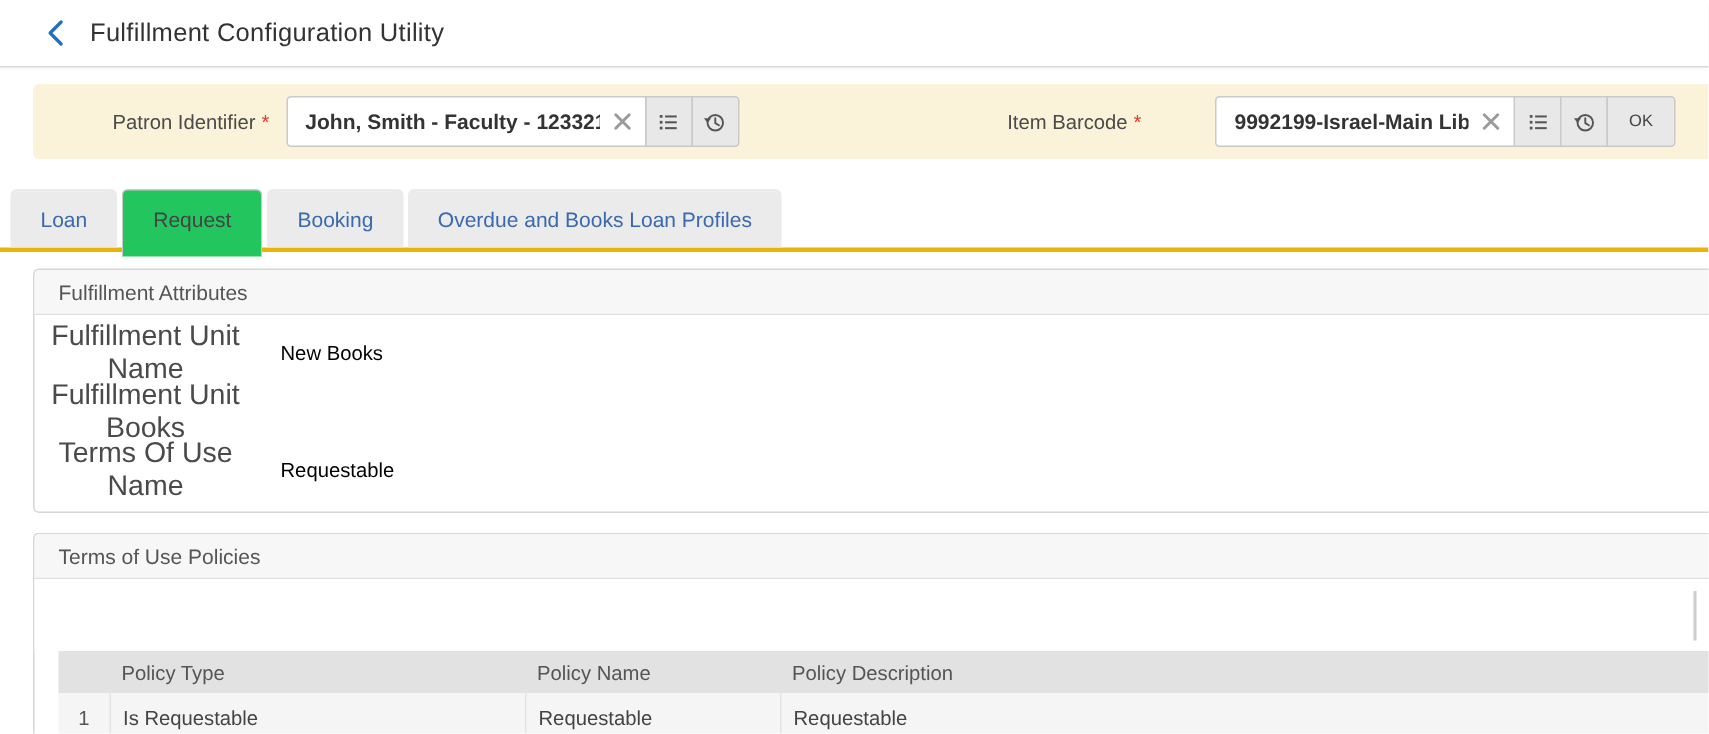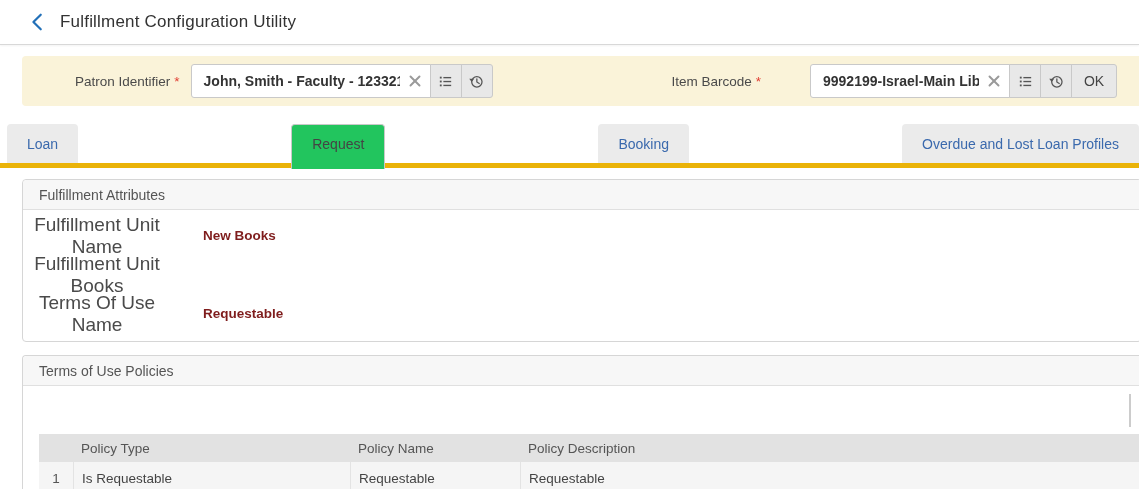--- a/index.html
+++ b/index.html
@@ -53,29 +53,28 @@
   }
   .patron-width { width: 208px; }
   .item-width { width: 168px; }
   .clear-btn { width: 30px; height: 100%; display: flex; align-items: center; justify-content: center; cursor: pointer; }
   .seg {
     width: 32px; display: flex; align-items: center; justify-content: center;
     background: #e8e8e8; border: 1px solid #c9c9c9; margin-left: -1px;
     cursor: pointer; padding: 0; font-family: inherit;
   }
   .seg:last-child { border-radius: 0 3px 3px 0; }
-  .seg-ok { width: 46px; font-size: 14px; color: #444; }
+  .seg-ok { width: 46px; font-size: 11px; color: #444; }
 
   
   .tabs {
     margin-top: 22px; height: 40px;
     display: flex; align-items: flex-end; gap: 3px;
     padding-left: 7px;
-    border-bottom: 5px solid #eab308;
-    justify-content: space-between;
+    border-bottom: 3px solid #eab308;
   }
   .tab {
     height: 39px; display: flex; align-items: center;
     padding: 0 20px;
     background: #ebebeb; border-radius: 4px 4px 0 0;
     color: #3a69ad; font-size: 14px; cursor: pointer; white-space: nowrap;
   }
   .tab.active {
     background: #22c55e; color: #444;
     border: 1px solid #c9c9c9; border-bottom: none;
@@ -94,22 +93,22 @@
   .panel-header {
     height: 30px; background: #f7f7f7; border-bottom: 1px solid #e0e0e0;
     display: flex; align-items: center; padding-left: 16px;
     font-size: 14px; color: #555; border-radius: 4px 4px 0 0;
   }
 
   .fields { padding: 6px 0 8px 0; }
   .field-row { height: 39px; display: flex; align-items: center; }
   .field-row-label { width: 148px; text-align: center; font-size: 19px; color: #4a4a4a; }
   .field-row-value {
-    margin-left: 32px; font-size: 13.5px; font-weight: bold;
-    color: #7f1d1d; cursor: pointer; text-decoration: none;
+    margin-left: 16px; font-size: 13.5px; font-weight: normal;
+    color: #000000; cursor: pointer; text-decoration: none;
   }
 
   
   .table-toolbar { height: 48px; position: relative; background: #fff; }
   .v-scrollbar { position: absolute; right: 10px; top: 8px; width: 2px; height: 33px; background: #ccc; }
 
   .policy-table { margin-left: 16px; }
   .pt-header, .pt-row, .pt-row-stub {
     display: grid;
     grid-template-columns: 34px 277px 170px 1fr;
@@ -217,21 +216,21 @@
       </button>
       <button class="seg seg-ok">OK</button>
     </div>
   </div>
 </div>
 
 <div class="tabs">
   <div class="tab">Loan</div>
   <div class="tab active">Request</div>
   <div class="tab">Booking</div>
-  <div class="tab">Overdue and Lost Loan Profiles</div>
+  <div class="tab">Overdue and Books Loan Profiles</div>
 </div>
 
 <div class="panel panel-attrs">
   <div class="panel-header">Fulfillment Attributes</div>
   <div class="fields">
     <div class="field-row">
       <span class="field-row-label">Fulfillment Unit Name</span>
       <a class="field-row-value">New Books</a>
     </div>
     <div class="field-row">

